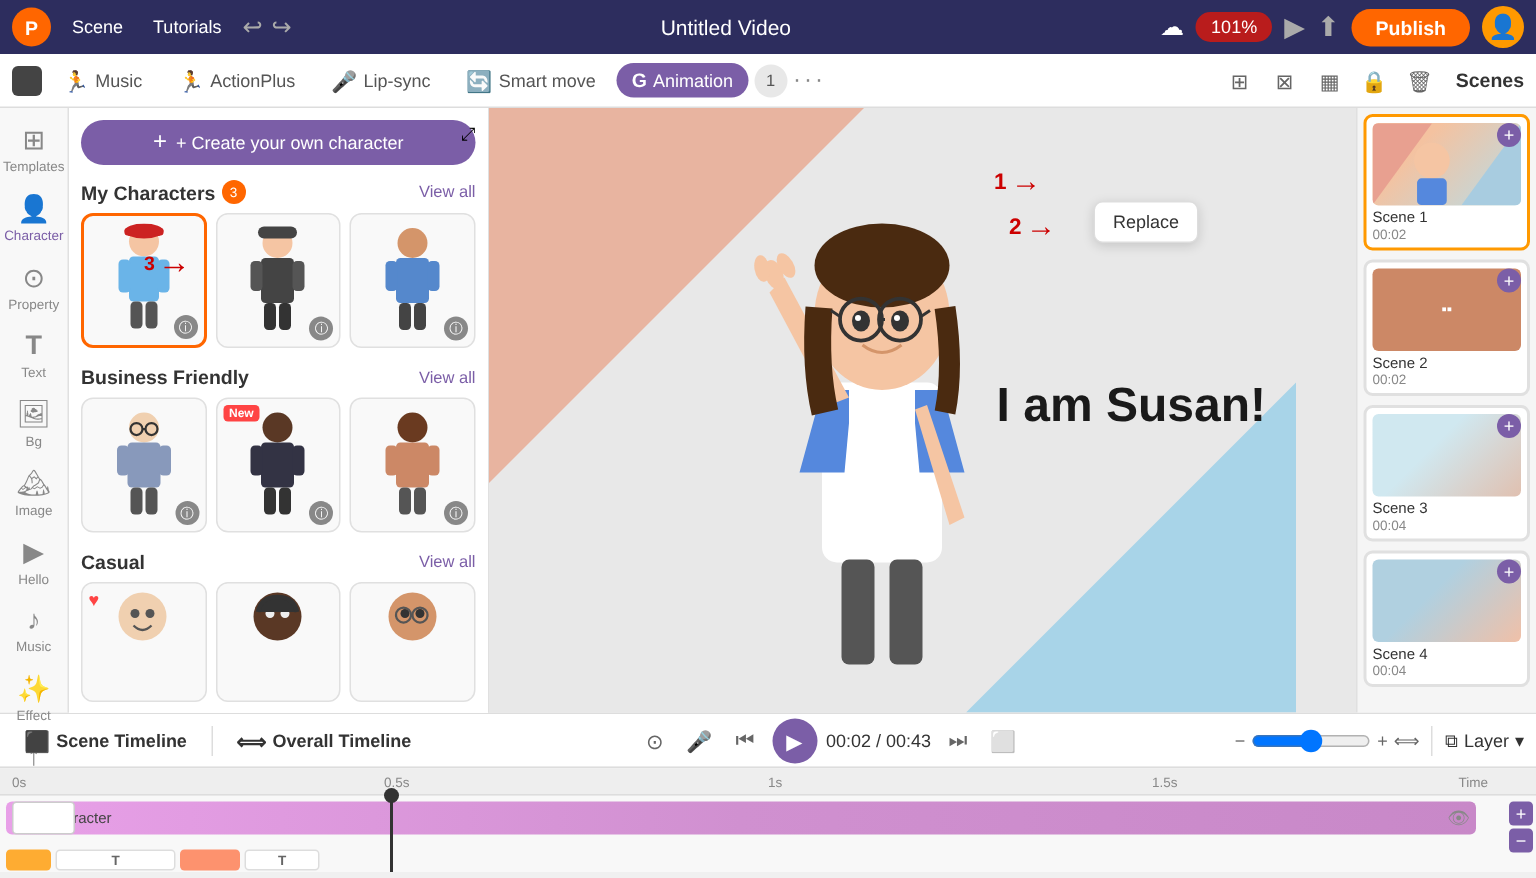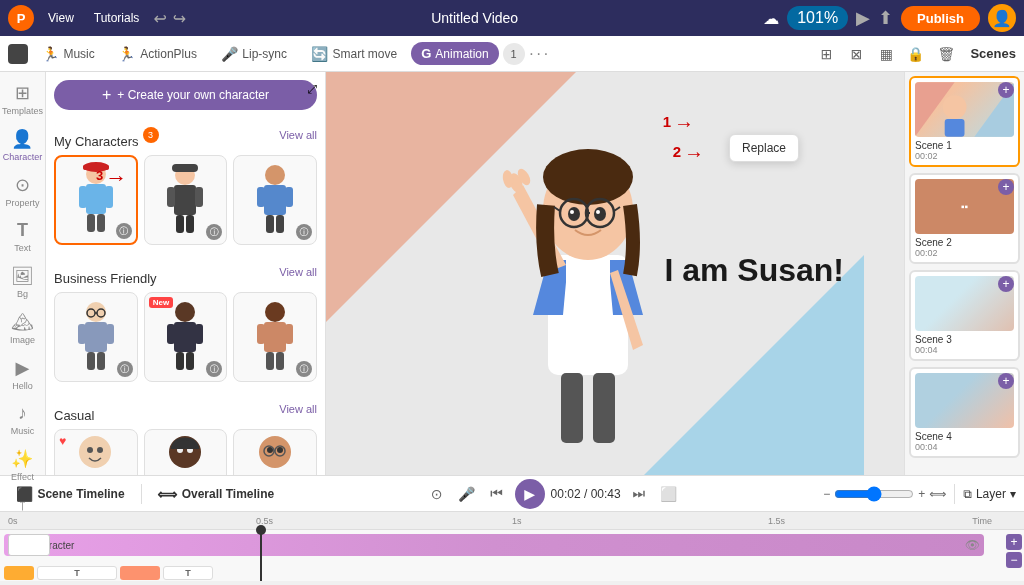--- a/index.html
+++ b/index.html
@@ -6,21 +6,21 @@
     body { font-family: Arial, sans-serif; font-size: 12px; background: #f0f0f0; width: 1024px; height: 585px; overflow: hidden; }
 
     
     #topbar {
       display: flex; align-items: center; height: 36px;
       background: #2d2d5e; color: white; padding: 0 8px; gap: 8px;
     }
     .topbar-logo { width: 26px; height: 26px; background: #ff6600; border-radius: 50%; display: flex; align-items: center; justify-content: center; font-weight: bold; color: white; font-size: 13px; flex-shrink: 0; }
     .topbar-btn { background: none; border: none; color: white; cursor: pointer; font-size: 12px; padding: 2px 6px; }
     .topbar-title { color: white; font-size: 14px; font-weight: 500; flex: 1; text-align: center; }
-    .topbar-zoom { background: #0369a1; border: none; color: white; border-radius: 12px; padding: 3px 10px; cursor: pointer; font-size: 16px; }
+    .topbar-zoom { background: #b91c1c; border: none; color: white; border-radius: 12px; padding: 3px 10px; cursor: pointer; font-size: 12px; }
     .topbar-actions { display: flex; align-items: center; gap: 8px; }
     .topbar-publish { background: #ff6600; border: none; color: white; border-radius: 16px; padding: 5px 16px; cursor: pointer; font-weight: bold; font-size: 13px; }
 
     
     #actionbar {
       display: flex; align-items: center; height: 36px;
       background: white; border-bottom: 1px solid #ddd; padding: 0 8px; gap: 4px;
     }
     .action-color-dot { width: 20px; height: 20px; border-radius: 4px; background: #444; flex-shrink: 0; }
     .action-tab { display: flex; align-items: center; gap: 4px; padding: 4px 10px; border-radius: 16px; cursor: pointer; font-size: 12px; color: #555; }
@@ -37,21 +37,21 @@
     
     #sidebar { width: 46px; background: #f8f8f8; border-right: 1px solid #e0e0e0; display: flex; flex-direction: column; align-items: center; padding-top: 4px; }
     .sidebar-item { display: flex; flex-direction: column; align-items: center; padding: 6px 4px; cursor: pointer; width: 100%; color: #888; font-size: 9px; gap: 2px; }
     .sidebar-item.active { color: #7b5ea7; }
     .sidebar-item .si-icon { font-size: 18px; }
 
     
     #char-panel { width: 280px; background: white; border-right: 1px solid #e0e0e0; overflow-y: auto; padding: 8px; }
     .create-btn { background: #7b5ea7; color: white; border: none; border-radius: 16px; padding: 6px 12px; cursor: pointer; font-size: 12px; display: flex; align-items: center; gap: 6px; width: 100%; justify-content: center; margin-bottom: 10px; }
     .section-header { display: flex; justify-content: space-between; align-items: center; margin-bottom: 6px; }
-    .section-title { font-size: 13px; font-weight: 400; color: #333; margin-top: 14px; }
+    .section-title { font-size: 13px; font-weight: 700; color: #333; }
     .view-all { color: #7b5ea7; font-size: 11px; cursor: pointer; }
     .char-grid { display: grid; grid-template-columns: repeat(3, 1fr); gap: 6px; margin-bottom: 12px; }
     .char-card { border: 1px solid #e0e0e0; border-radius: 8px; overflow: hidden; cursor: pointer; position: relative; background: #f9f9f9; height: 90px; display: flex; align-items: center; justify-content: center; }
     .char-card.selected { border: 2px solid #ff6600; }
     .char-info-btn { position: absolute; bottom: 4px; right: 4px; width: 16px; height: 16px; background: #888; border-radius: 50%; color: white; font-size: 9px; display: flex; align-items: center; justify-content: center; cursor: pointer; }
     .new-badge { position: absolute; top: 4px; left: 4px; background: #ff4444; color: white; font-size: 8px; padding: 1px 4px; border-radius: 3px; font-weight: bold; }
     .heart-icon { position: absolute; top: 4px; left: 4px; color: #ff4444; font-size: 12px; }
 
     
     #preview { flex: 1; background: #e8e8e8; position: relative; overflow: hidden; display: flex; align-items: center; justify-content: center; }
@@ -89,21 +89,21 @@
     .timeline-ruler { height: 18px; background: #eee; display: flex; align-items: center; padding: 0 8px; border-bottom: 1px solid #ddd; position: relative; font-size: 9px; color: #888; }
 
     
     .three-dots { letter-spacing: 2px; font-size: 16px; cursor: pointer; }
   </style>
 </head>
 <body>
 
 <div id="topbar">
   <div class="topbar-logo">P</div>
-  <button class="topbar-btn">View</button>
+  <button class="topbar-btn">Scene</button>
   <button class="topbar-btn">Tutorials</button>
   <div style="display:flex;align-items:center;gap:6px;color:#aaa;">
     <span style="cursor:pointer;font-size:16px;">↩</span>
     <span style="cursor:pointer;font-size:16px;">↪</span>
   </div>
   <div class="topbar-title">Untitled Video</div>
   <span style="font-size:16px;cursor:pointer;">☁</span>
   <button class="topbar-zoom">101%</button>
   <div class="topbar-actions">
     <span style="font-size:18px;cursor:pointer;color:#aaa;">▶</span>

